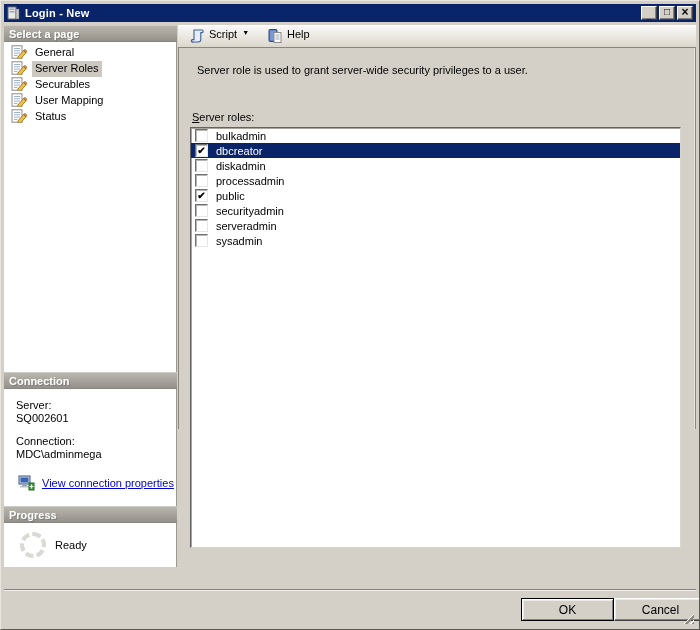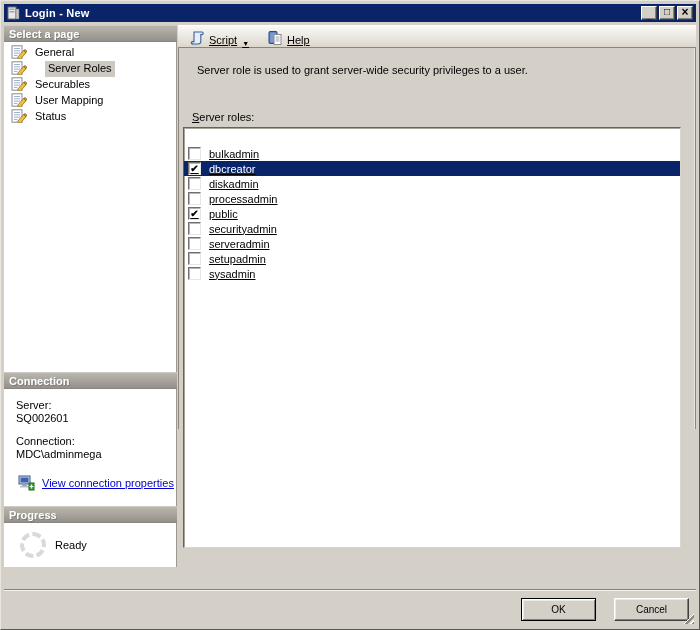--- a/index.html
+++ b/index.html
@@ -47,21 +47,21 @@
     border-top:1px solid #cecbc4; border-bottom:1px solid #898580;
     color:#fff; font-weight:bold;
     display:flex; align-items:center; padding-left:5px;
     text-shadow:1px 1px 0 rgba(90,90,90,0.45);
   }
   .white-panel { background:#fff; border-right:1px solid #9c988f; }
   .pages-panel { height:330px; flex:none; padding-top:3px; }
   .page-item { height:16px; display:flex; padding-left:7px; cursor:default; }
   .page-icon { width:16px; height:14px; margin-right:5px; flex:none; }
   .page-item .label { padding:1px 3px; }
-  .page-item.selected .label { background:#cecab f; background:#cdc9c0;margin-left:13px; }
+  .page-item.selected .label { background:#cecab f; background:#cdc9c0; }
 
   .conn-panel { height:117px; flex:none; padding:10px 0 0 12px; line-height:13px; }
   .conn-gap { height:10px; }
   .link-row { display:flex; align-items:center; margin-top:14px; margin-left:2px; }
   .link-icon { width:17px; height:16px; margin-right:7px; flex:none; }
   .link { color:#0000cc; text-decoration:underline; cursor:pointer; }
 
   .progress-panel { flex:1; padding:9px 0 0 0; display:flex; align-items:flex-start; }
   .spinner {
     width:26px; height:26px; margin-left:16px; flex:none;
@@ -71,42 +71,42 @@
 
   
   .main { flex:1; display:flex; flex-direction:column; margin-left:1px; }
   .toolbar {
     height:23px; flex:none;
     background:linear-gradient(to bottom,#faf9f7,#dcd7cc);
     border-top:1px solid #fff; border-bottom:1px solid #8a8579;
     display:flex; align-items:center; padding-left:5px;
   }
   .tool-btn {
-    display:flex; align-items:flex-end; height:20px; padding:0 5px;
-    background:transparent; border:1px solid transparent; cursor:default;text-decoration:underline;
+    display:flex; align-items:flex-start; height:20px; padding:0 5px;
+    background:transparent; border:1px solid transparent; cursor:default;
   }
   .tool-icon { width:16px; height:16px; margin-right:4px; flex:none; }
   .caret { font-size:7px; margin-left:5px; position:relative; top:1px; }
   .tool-sep { width:6px; }
 
   .content {
     flex:1; position:relative; background:#d4d0c8;
     border-left:1px solid #8a867e; border-right:1px solid #8a867e;
     box-shadow:inset -1px 0 0 #e8e5df;
   }
   .description { position:absolute; top:16px; left:18px; right:20px; }
   .roles-label { position:absolute; top:63px; left:13px; }
   .roles-label::first-letter { text-decoration:underline; }
 
   .listbox {
-    position:absolute; top:79px; left:4px; right:14px; height:421px;
+    position:absolute; top:79px; left:11px; right:14px; height:421px;
     background:#fff;
     border:1px solid; border-color:#636363 #d9d6cf #d9d6cf #636363;
     box-shadow:inset 1px 1px 0 #a8a49c;
-    padding-top:18px; overflow:hidden;text-decoration:underline;
+    padding-top:0; overflow:hidden;
   }
   .role-row { height:15px; display:flex; align-items:center; padding-left:4px; cursor:default; }
   .role-row.selected { background:#0a246a; color:#fff; }
   .checkbox {
     width:13px; height:13px; flex:none; margin-right:6px;
     background:#fff;
     border:1px solid; border-color:#707070 #e6e6e6 #e6e6e6 #707070;
     box-shadow:inset 1px 1px 0 #b5b5b5;
     display:flex; align-items:center; justify-content:center;
     font-size:10px; font-weight:bold; color:#000; line-height:1;
@@ -114,22 +114,22 @@
   .role-row .role-name { padding:0 2px; }
 
   
   .footer {
     position:absolute; left:3px; right:3px; top:588px; bottom:3px;
     background:#d4d0c8;
     border-top:1px solid #87837b;
     box-shadow:inset 0 1px 0 #f2f1ee;
   }
   .btn {
-    position:absolute; top:8px; width:75px; height:23px;
-    background:#d4d0c8; font-family:inherit; font-size:10px;
+    position:absolute; top:8px; width:93px; height:23px;
+    background:#d4d0c8; font-family:inherit; font-size:12px;
     border:1px solid; border-color:#fff #404040 #404040 #fff;
     box-shadow:inset -1px -1px 0 #808080, inset 1px 1px 0 #eceae4;
     cursor:default;
   }
   .btn.default {
     border-color:#000; box-shadow:inset 1px 1px 0 #fff, inset -1px -1px 0 #808080, inset 2px 2px 0 #eceae4;
   }
   .btn-ok { left:517px; }
   .btn-cancel { left:610px; }
   .resize-grip {
@@ -307,24 +307,20 @@
             <div class="role-row">
     <span class="checkbox"></span>
     <span class="role-name">securityadmin</span>
   </div>
             <div class="role-row">
     <span class="checkbox"></span>
     <span class="role-name">serveradmin</span>
   </div>
             <div class="role-row">
     <span class="checkbox"></span>
-    <span class="role-name">setupadmin</span>
-  </div>
-            <div class="role-row">
-    <span class="checkbox"></span>
     <span class="role-name">sysadmin</span>
   </div>
           </div>
       </div>
     </div>
   </div>
 
   <div class="footer">
     <button class="btn default btn-ok">OK</button>
     <button class="btn btn-cancel">Cancel</button>

